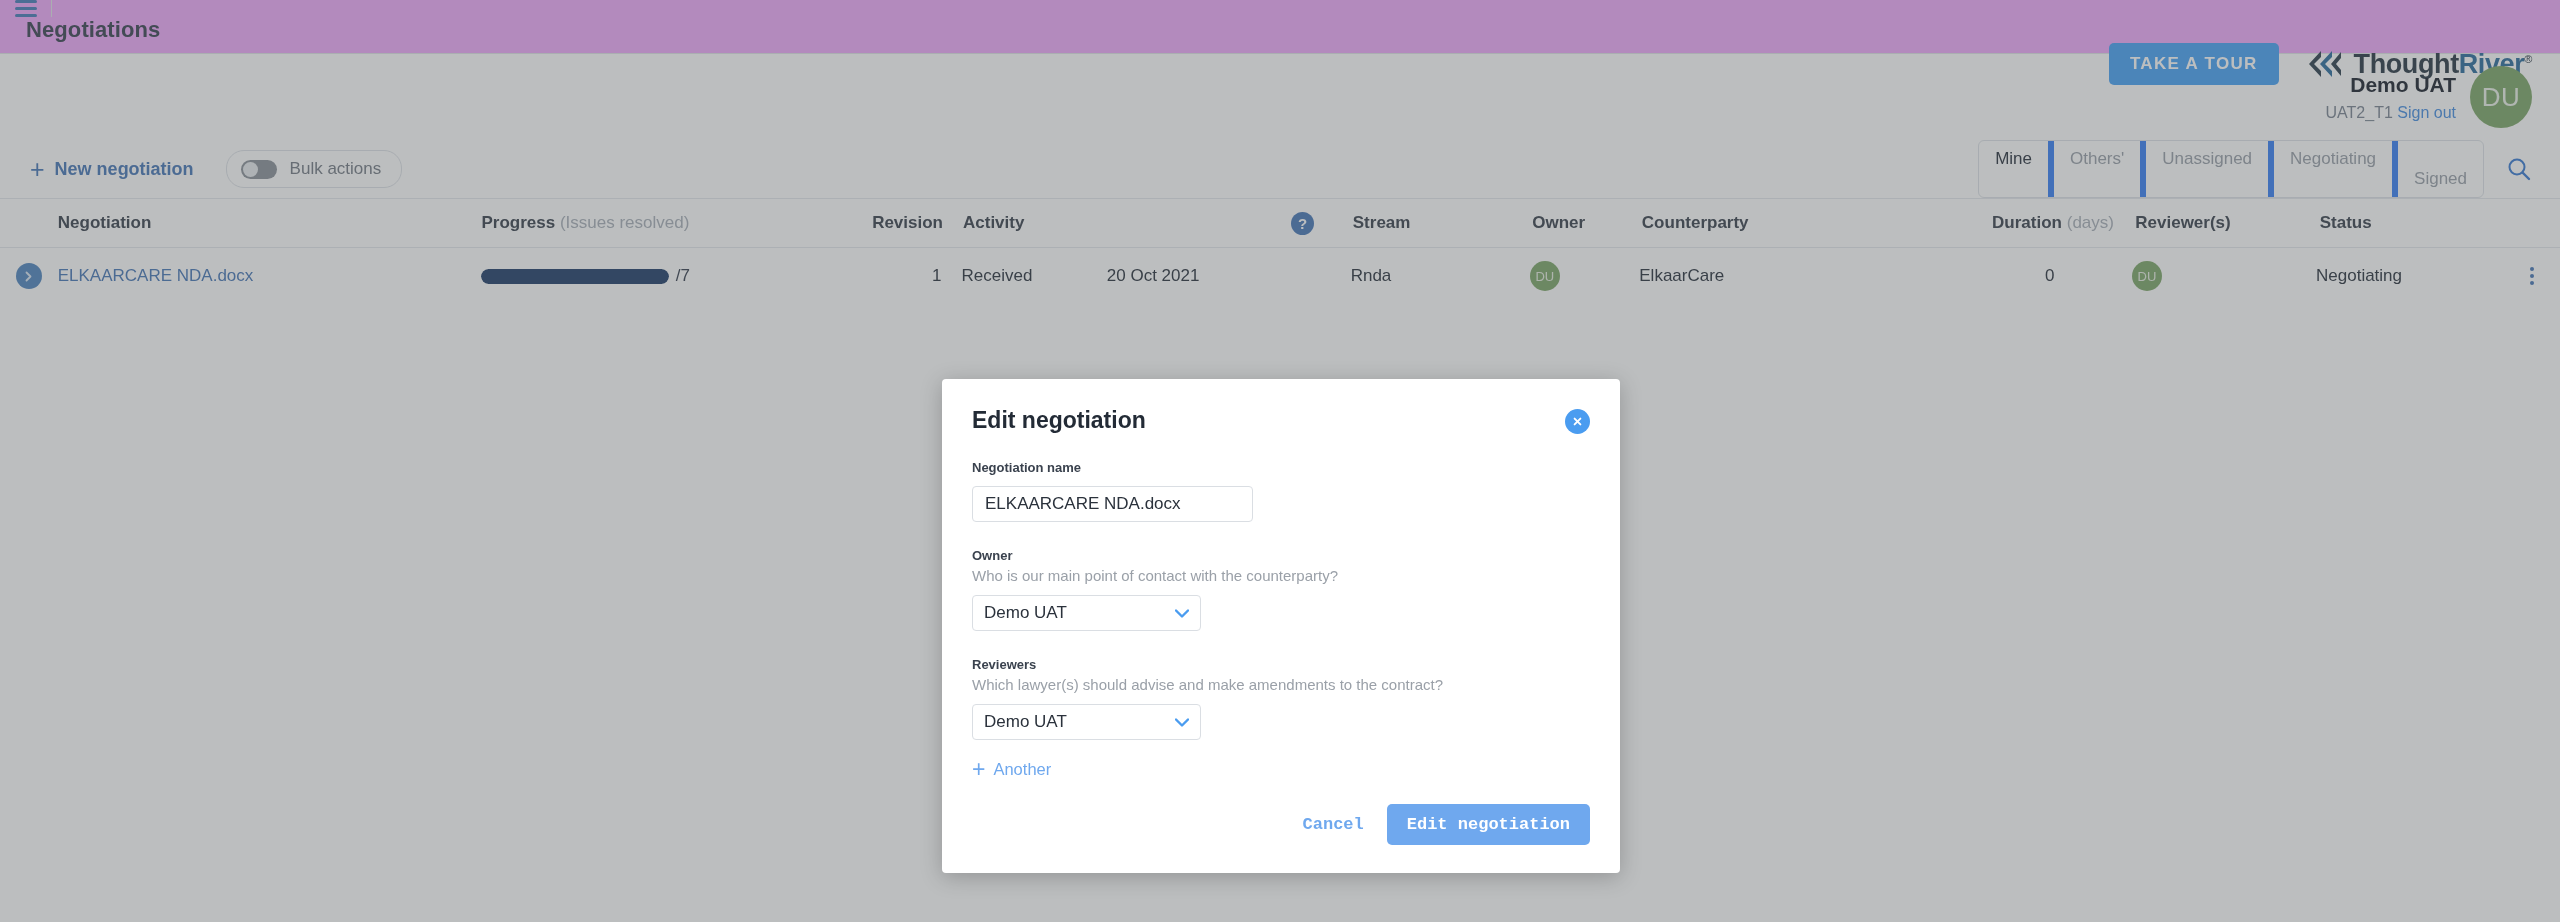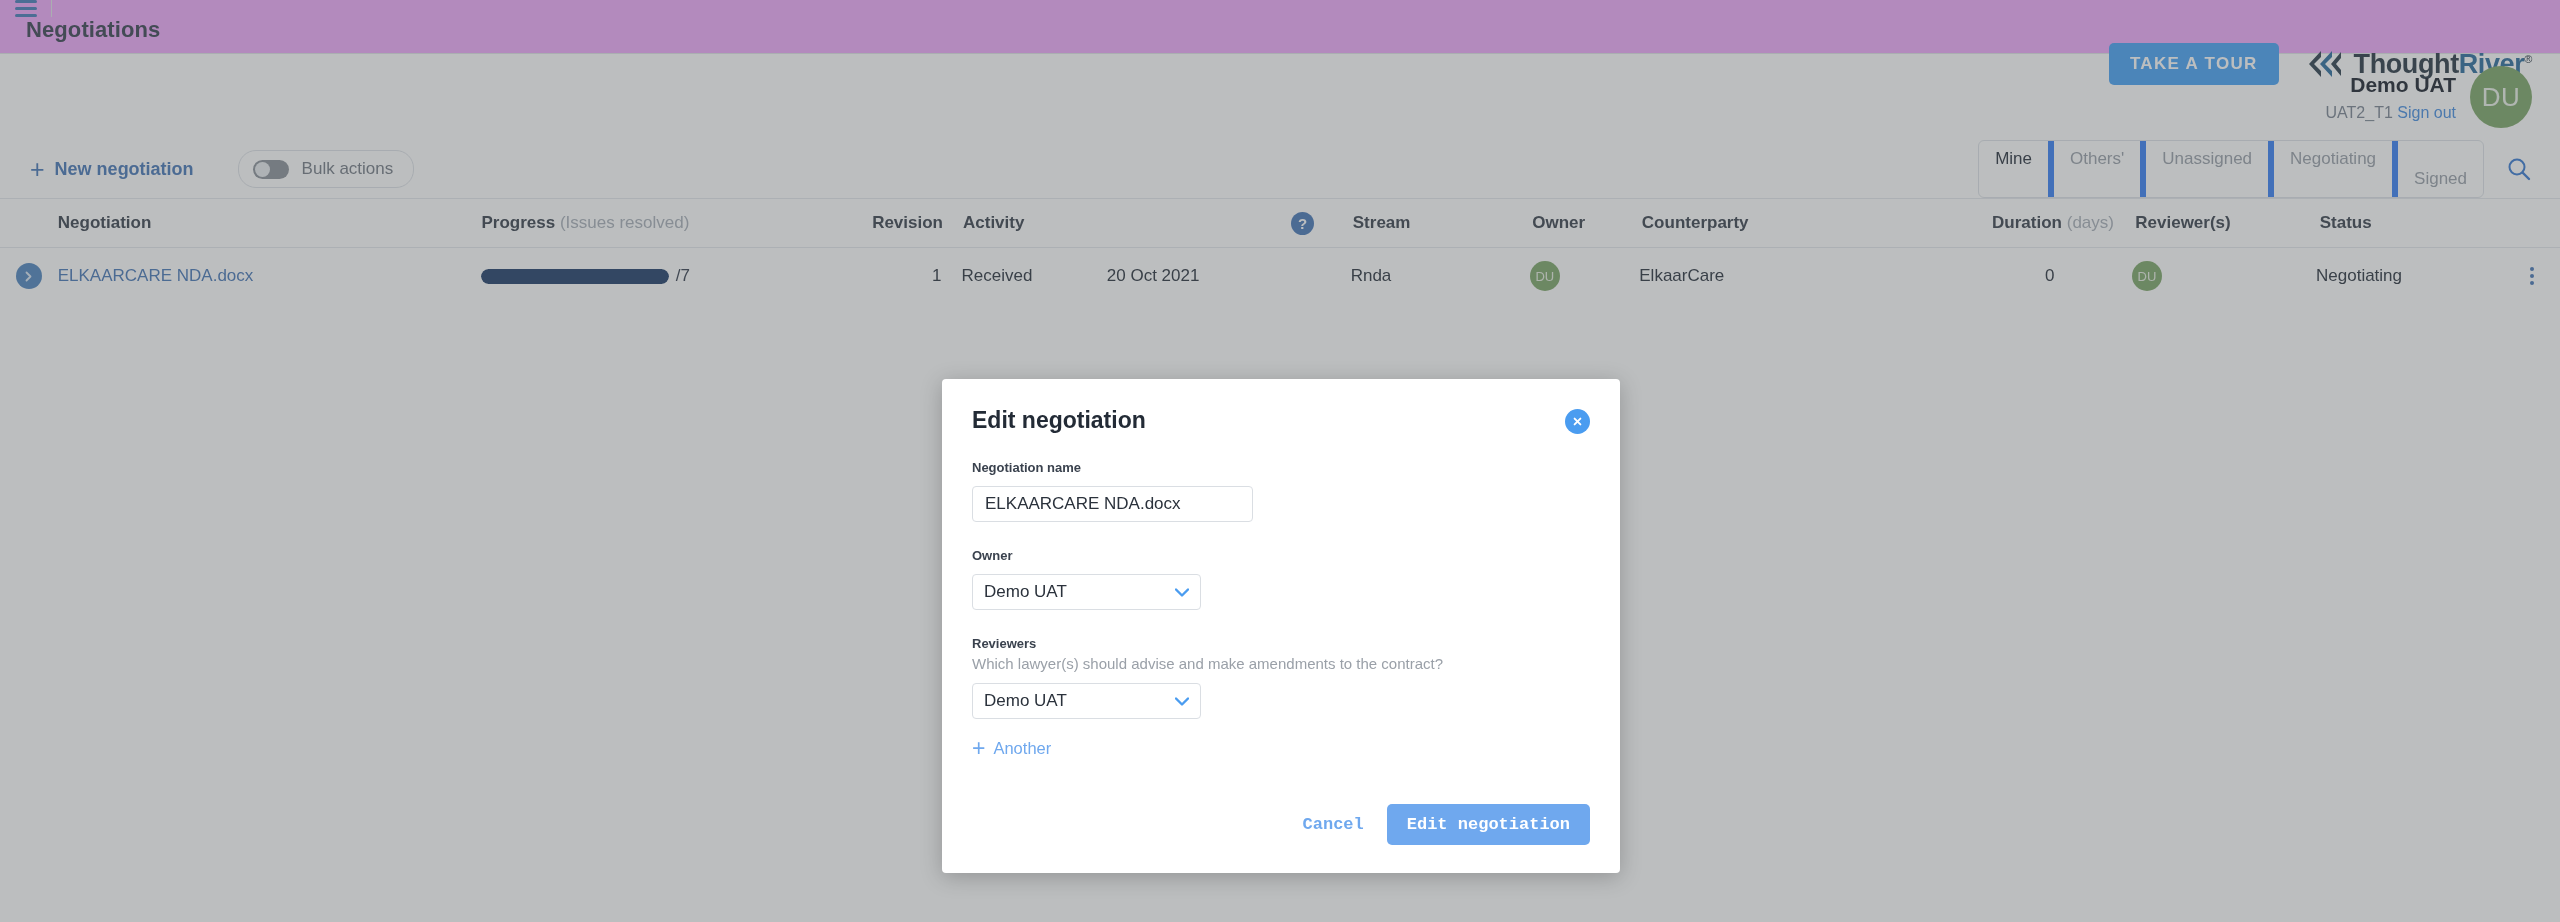--- a/index.html
+++ b/index.html
@@ -52,21 +52,21 @@
     background: #7fa86b; color: #ecf2e8;
     display: flex; align-items: center; justify-content: center;
     font-size: 26px; letter-spacing: .5px;
   }
 
   
   .actions { height: 58px; display: flex; align-items: center; padding: 0 28px 0 30px; }
   .new-neg { display: flex; align-items: center; gap: 10px; color: #4a79b8; font-size: 18px; font-weight: bold; cursor: pointer; }
   .plus-ico { font-size: 25px; font-weight: normal; line-height: 1; color: #4a79b8; }
   .bulk {
-    margin-left: 44px; display: flex; align-items: center; gap: 13px;
+    margin-left: 32px; display: flex; align-items: center; gap: 13px;
     border: 1px solid #dfe3e8; border-radius: 18px; padding: 8px 20px 8px 14px; cursor: pointer;
   }
   .switch { width: 36px; height: 19px; border-radius: 11px; background: #8d939b; position: relative; }
   .switch::after { content:""; position: absolute; left: 2px; top: 2px; width: 15px; height: 15px; border-radius: 50%; background: #e9ecef; }
   .bulk-label { font-size: 17px; color: #767d87; }
   .filters { margin-left: auto; display: flex; align-items: center; gap: 22px; }
   .seg { display: flex; border: 1px solid #dfe3e8; border-radius: 6px; overflow: hidden; }
   .seg div { font-size: 17px; color: #9aa1aa; padding: 8px 16px; cursor: pointer; border-right: 6px solid #3b82f6; }
   .seg div:last-child { border-right: none; margin-top: 20px; }
   .seg div.active { color: #2c3440; }
@@ -300,20 +300,21 @@
   </div>
 
   <div class="modal-body">
     <div>
       <div class="field-label">Negotiation name</div>
       <input class="text-input" type="text" value="ELKAARCARE NDA.docx" style="">
     </div>
 
     <div class="group">
       <div class="field-label">Owner</div>
+      <div class="field-help">Who is our main point of contact with the counterparty?</div>
       <div class="select-box">
         <span>Demo UAT</span>
         <span class="caret">
           <svg width="14" height="9" viewBox="0 0 14 9">
               <path d="M1 1.5 L7 7.5 L13 1.5" fill="none" stroke="#4a9cf0" stroke-width="2.4" stroke-linecap="round" stroke-linejoin="round"></path>
             </svg>
         </span>
       </div>
     </div>
 

